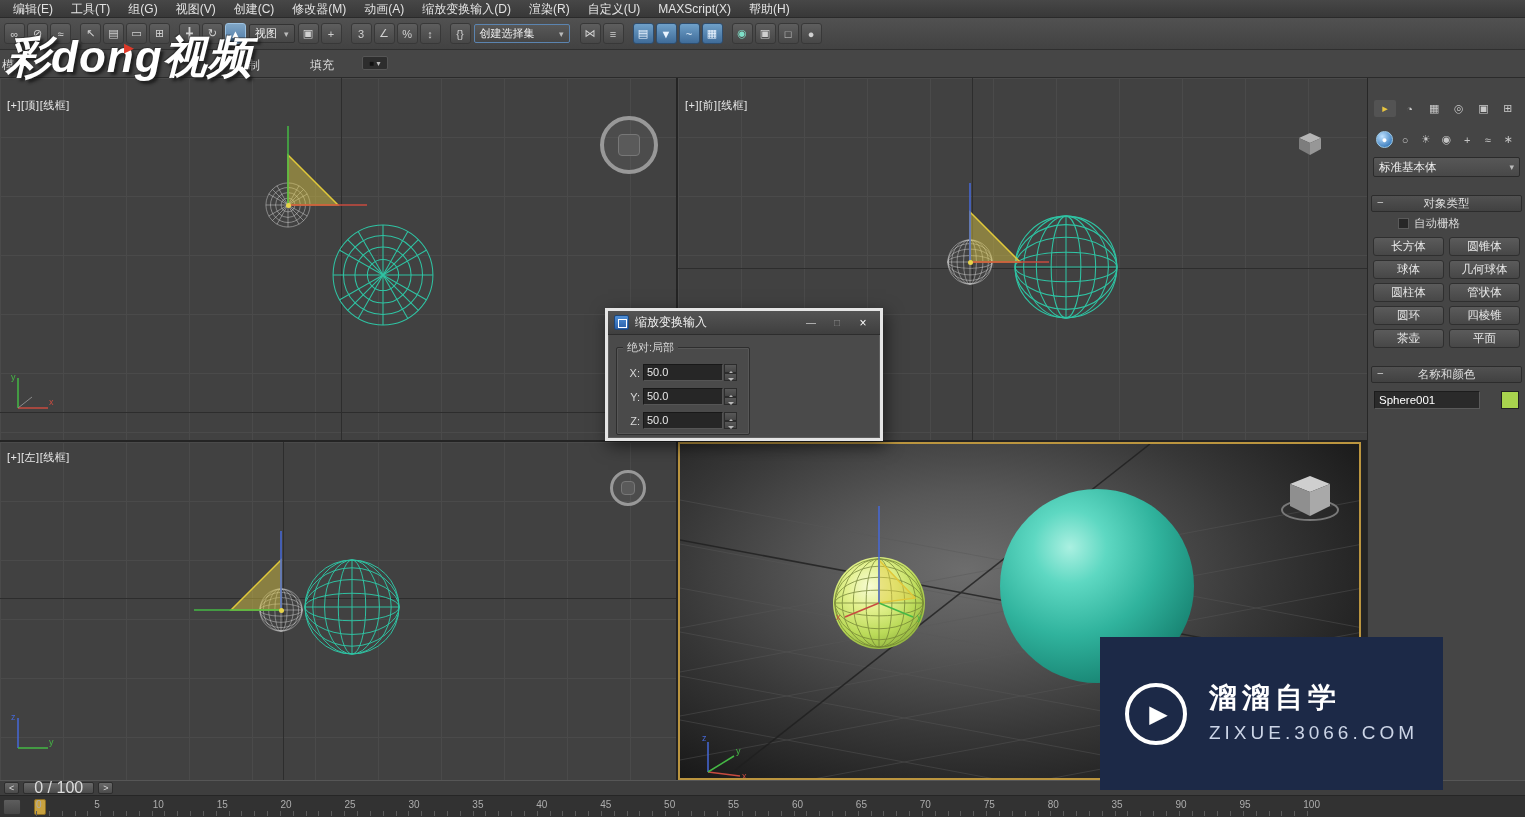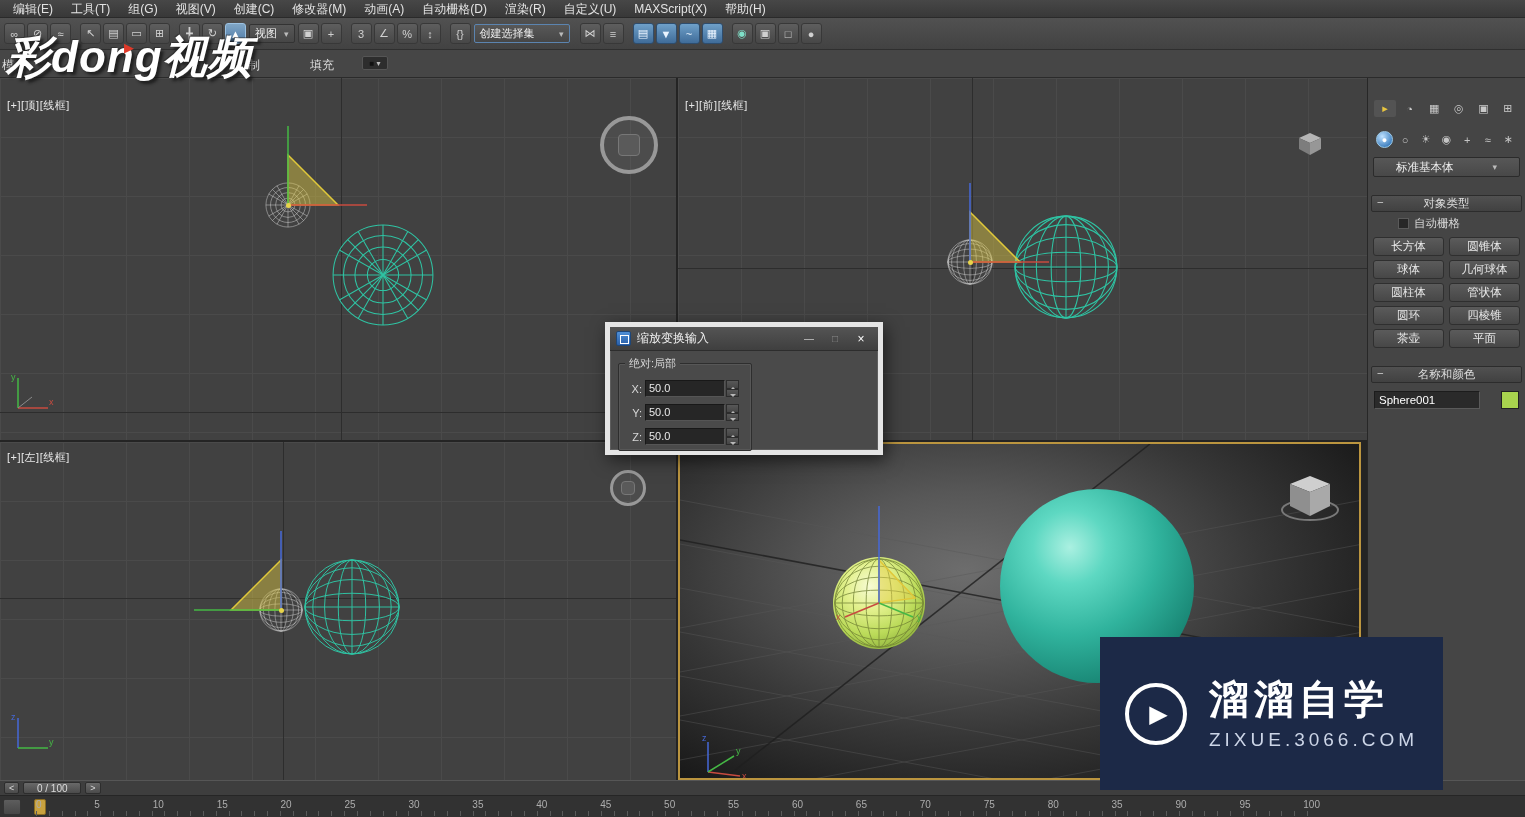--- a/index.html
+++ b/index.html
@@ -70,39 +70,39 @@
 
 #cpanel{position:absolute;left:1367px;top:78px;width:158px;height:702px;background:#454545;
  border-left:1px solid #272727;font-size:11.5px;z-index:20}
 .cp-tabs{display:flex;justify-content:space-between;margin:22px 6px 0}
 .cp-tab{width:22px;height:17px;display:flex;align-items:center;justify-content:center;color:#c9c9c9;font-size:11px;border-radius:2px}
 .cp-tab.first{color:#e8c53f;background:#535353}
 .cp-cats{display:flex;justify-content:space-between;margin:14px 8px 0}
 .cp-cat{width:17px;height:17px;display:flex;align-items:center;justify-content:center;color:#c5c5c5;font-size:11px}
 .cp-cat.geo{background:radial-gradient(circle at 35% 30%,#bfe2ff,#3f80c0 75%);border:1px solid #9ecbe8;border-radius:50%;color:#fff;font-size:9px}
 .cp-drop{height:20px;margin:9px 5px 0;background:linear-gradient(#575757,#484848);border:1px solid #2b2b2b;border-radius:2px;
- display:flex;align-items:center;padding:0 22px;color:#eee}
+ display:flex;align-items:center;padding:0 5px;color:#eee}
 .rollout{height:17px;margin:18px 3px 0;background:linear-gradient(#515151,#414141);border:1px solid #2c2c2c;border-radius:2px;
  display:flex;padding:0 5px;color:#ddd;font-size:11.5px}
 .rollout .minus{width:12px;color:#cfcfcf}
 .rollout .minus::before{content:"−"}
 .rollout .rtitle{flex:1;text-align:center;margin-right:12px}
 .cp-check{display:flex;align-items:center;margin:4px 8px 0 30px;color:#d8d8d8}
 .cbx{width:11px;height:11px;background:#272727;border:1px solid #5a5a5a;margin-right:5px}
 .obj-grid{display:grid;grid-template-columns:1fr 1fr;gap:4px 5px;margin:6px 5px 0}
 .objbtn{height:19px;font-size:11.5px;color:#e8e8e8;background:linear-gradient(#5b5b5b,#474747);
  border:1px solid #2f2f2f;border-radius:3px;font-family:inherit}
 .name-row{display:flex;align-items:flex-end;gap:21px;margin:8px 6px 0}
 .name-field{flex:1;height:18px;background:#2a2a2a;border:1px solid #1c1c1c;border-bottom-color:#5a5a5a;border-right-color:#5a5a5a;
  color:#fff;font-size:11.5px;line-height:16px;padding-left:4px}
 .swatch{width:18px;height:18px;border:1px solid #222;flex:none}
 
 
-#dialog{position:absolute;left:605px;top:322px;width:278px;height:133px;background:#4a4a4a;
- border:5px solid #e5e5e5;box-shadow:inset 0 0 0 1px #5e5e5e,3px 5px 16px rgba(0,0,0,.55);z-index:50;font-size:11px}
+#dialog{position:absolute;left:605px;top:308px;width:278px;height:133px;background:#4a4a4a;
+ border:3px solid #e5e5e5;box-shadow:inset 0 0 0 1px #5e5e5e,3px 5px 16px rgba(0,0,0,.55);z-index:50;font-size:11px}
 #dlg-title{height:24px;background:linear-gradient(#545454,#3f3f3f);border-bottom:1px solid #2d2d2d;
  display:flex;align-items:center;padding:0 6px;font-size:12px;color:#f2f2f2}
 #dlg-icon{width:15px;height:15px;background:linear-gradient(#4f8fd6,#2a5fa8);border:1px solid #1d4679;border-radius:2px;
  margin-right:6px;position:relative;flex:none}
 #dlg-icon::after{content:"";position:absolute;left:3px;top:3px;width:7px;height:7px;border:1.5px solid #fff}
 #dlg-title .sp{flex:1}
 .dlg-btn{width:22px;height:16px;display:flex;align-items:center;justify-content:center;font-size:10px;color:#c9c9c9;margin-left:4px}
 #dlg-max{color:#8a8a8a}
 #dlg-close{color:#fff;font-size:12px}
 #dlg-body{position:relative;height:108px}
@@ -119,40 +119,40 @@
 .spin{width:13px;height:17px;display:flex;flex-direction:column;margin-left:1px}
 .spin b{flex:1;background:linear-gradient(#585858,#454545);border:1px solid #2c2c2c;position:relative}
 .spin b::after{content:"";position:absolute;left:3px;top:3px;border:3px solid transparent;border-bottom-color:#b8b8b8}
 .spin b.dn::after{border-bottom-color:transparent;border-top-color:#b8b8b8;top:4px}
 
 
 #trackrow{position:absolute;left:0;top:780px;width:100%;height:15px;background:#3e3e3e;border-top:1px solid #565656;
  display:flex;align-items:center;z-index:20}
 .tl-btn{height:12px;min-width:15px;background:linear-gradient(#696969,#4b4b4b);border:1px solid #2d2d2d;border-radius:2px;
  color:#ddd;font-size:9px;display:flex;align-items:center;justify-content:center;margin-left:4px;padding:0 4px}
-#time-slider{min-width:58px;font-size:10px;padding:0 10px}
+#time-slider{min-width:58px;font-size:16px;padding:0 10px}
 #ruler{position:absolute;left:0;top:795px;width:100%;height:22px;background:#323232;border-top:1px solid #262626;z-index:20}
 #ruler .tickband{position:absolute;left:36px;width:1284px;top:3px;display:flex;justify-content:space-between}
 .tick{font-size:10px;color:#adadad}
 #ruler .minor{position:absolute;left:36px;width:1284px;bottom:1px;height:5px;
  background:repeating-linear-gradient(90deg,#5a5a5a 0 1px,transparent 1px 12.84px)}
 #ruler-marker{position:absolute;left:34px;top:3px;width:12px;height:16px;background:#c9a23f;border:1px solid #8a6c22;border-radius:2px}
 #ruler-icon{position:absolute;left:3px;top:3px;width:18px;height:16px;background:linear-gradient(#5d5d5d,#474747);
  border:1px solid #333;border-radius:2px}
 
 
 #wm-tl{position:absolute;left:6px;top:28px;z-index:70;font-size:44px;font-style:italic;font-weight:bold;color:#fff;
  text-shadow:3px 3px 3px rgba(15,15,15,.7),-1px -1px 0 rgba(40,40,40,.6);letter-spacing:1px;white-space:nowrap}
 #wm-tl::after{content:"▶";position:absolute;left:118px;top:12px;font-size:13px;color:#e03a2a;font-style:normal;text-shadow:none}
 #wm-br{position:absolute;left:1100px;top:637px;width:343px;height:153px;background:#1c2947;z-index:70;
  display:flex;align-items:center;justify-content:center;gap:22px}
 #wm-play{width:62px;height:62px;border:4px solid #fff;border-radius:50%;display:flex;align-items:center;justify-content:center;
  color:#fff;font-size:24px;flex:none}
 #wm-play::before{content:"▶";margin-left:5px}
-#wm-title{font-size:40px;color:#fff;font-weight:bold;letter-spacing:5px;line-height:1.1}
+#wm-title{font-size:28px;color:#fff;font-weight:bold;letter-spacing:5px;line-height:1.1}
 #wm-url{font-size:19px;color:#ccd5e7;letter-spacing:4px;margin-top:8px;font-weight:normal}
 </style>
 </head>
 <body>
 
 <div id="app">
 
   <svg width="0" height="0" style="position:absolute">
     <defs>
       <symbol id="ws-top" viewBox="0 0 100 100">
@@ -185,21 +185,21 @@
 
   <div id="menubar">
 
   <span class="menu-item">编辑(E)</span>
       <span class="menu-item">工具(T)</span>
       <span class="menu-item">组(G)</span>
       <span class="menu-item">视图(V)</span>
       <span class="menu-item">创建(C)</span>
       <span class="menu-item">修改器(M)</span>
       <span class="menu-item">动画(A)</span>
-      <span class="menu-item">自动栅格(D)</span>
+      <span class="menu-item">缩放变换输入(D)</span>
       <span class="menu-item">渲染(R)</span>
       <span class="menu-item">自定义(U)</span>
       <span class="menu-item">MAXScript(X)</span>
       <span class="menu-item">帮助(H)</span>
     </div>
 
   <div id="toolbar">
     <span class="ticon">∞</span>
     <span class="ticon">⊘</span>
     <span class="ticon">≈</span>

